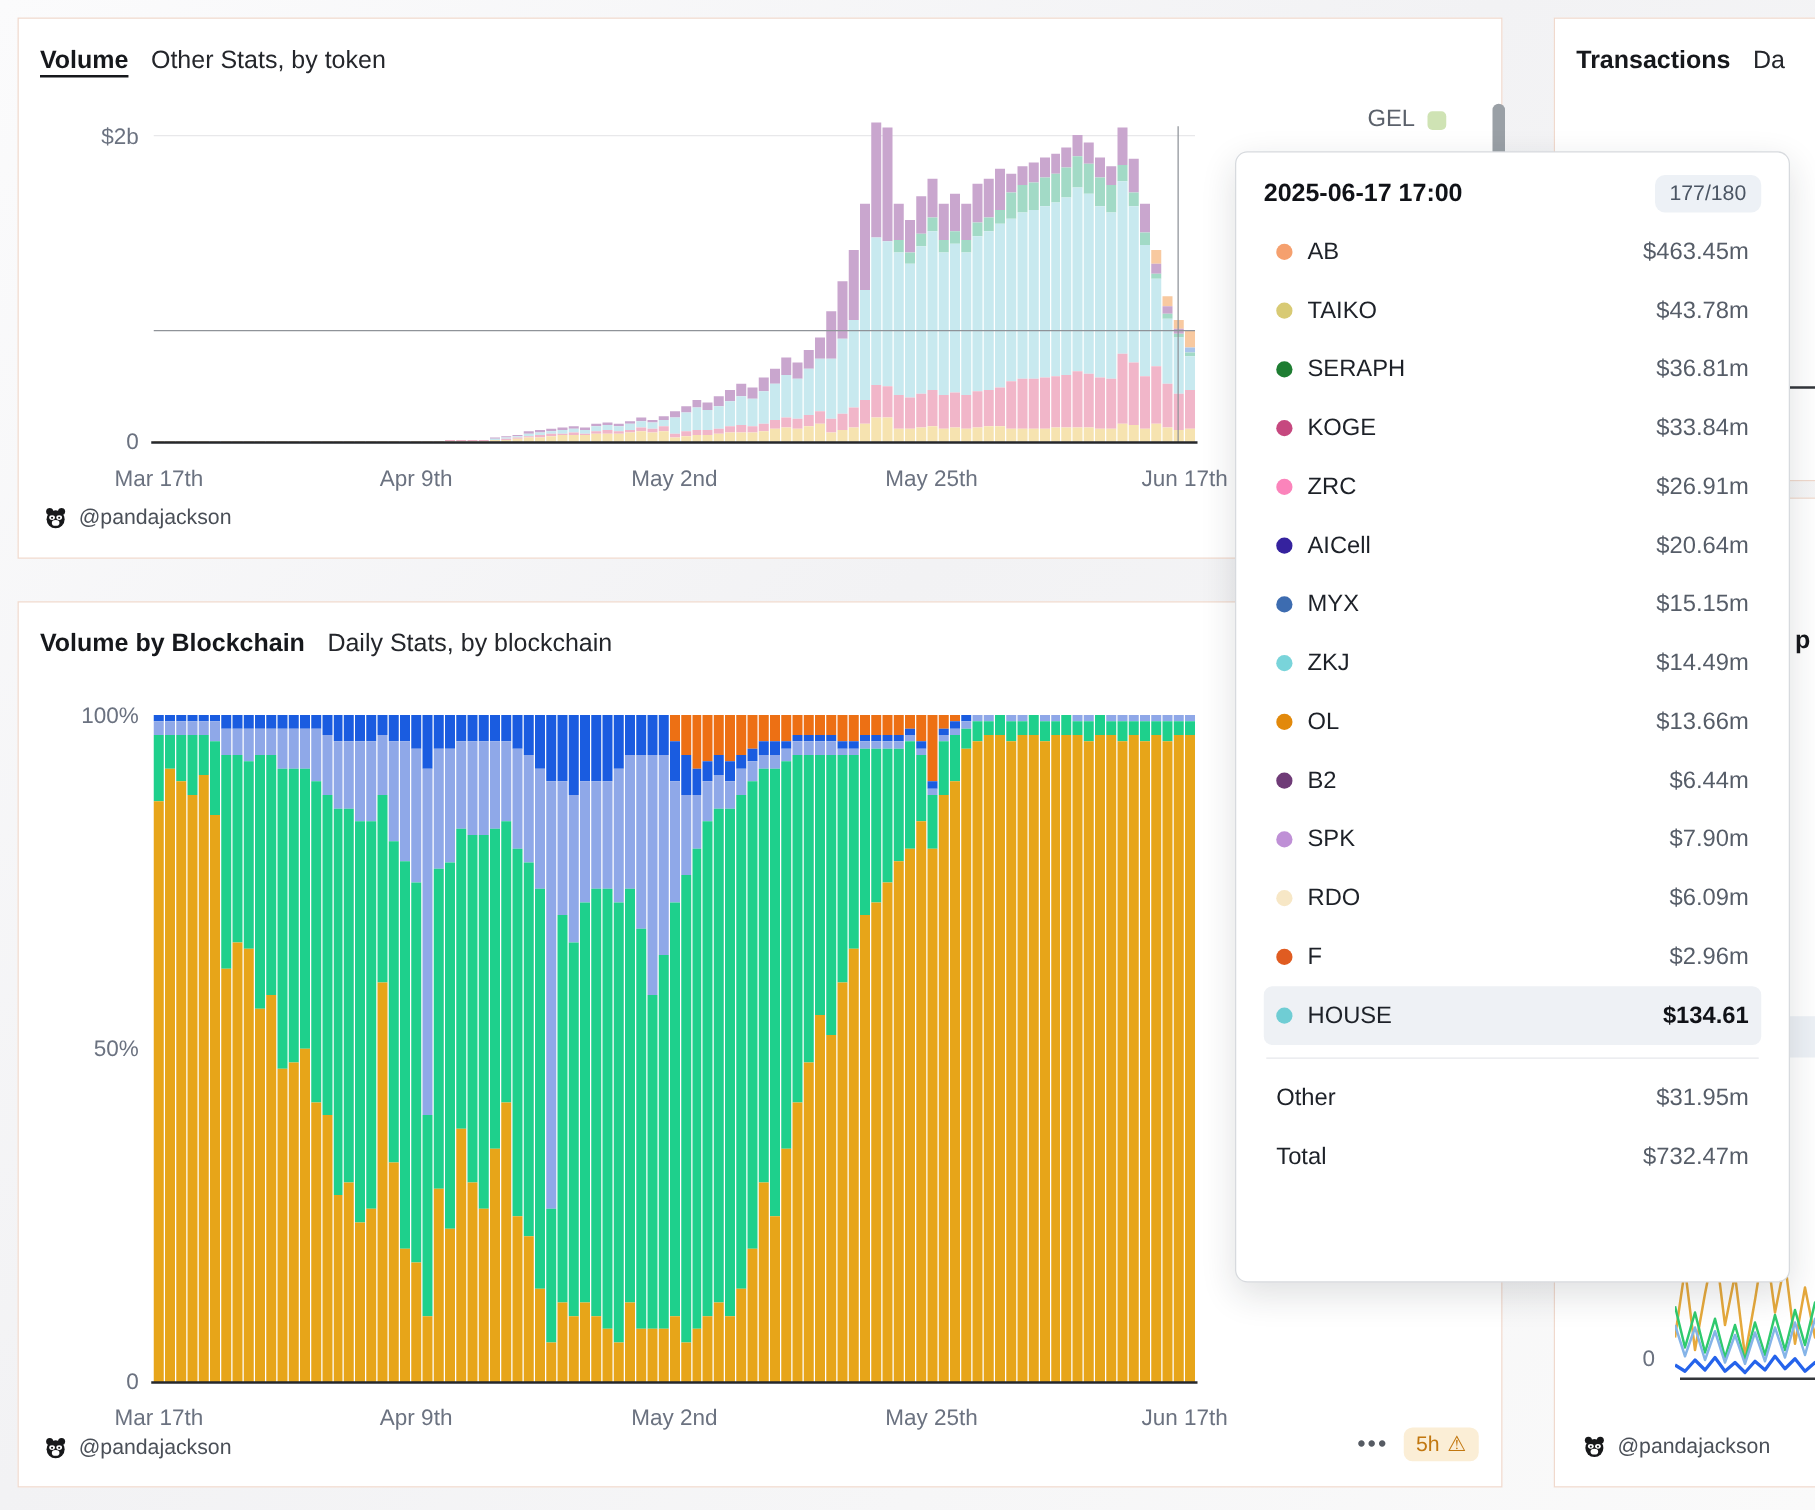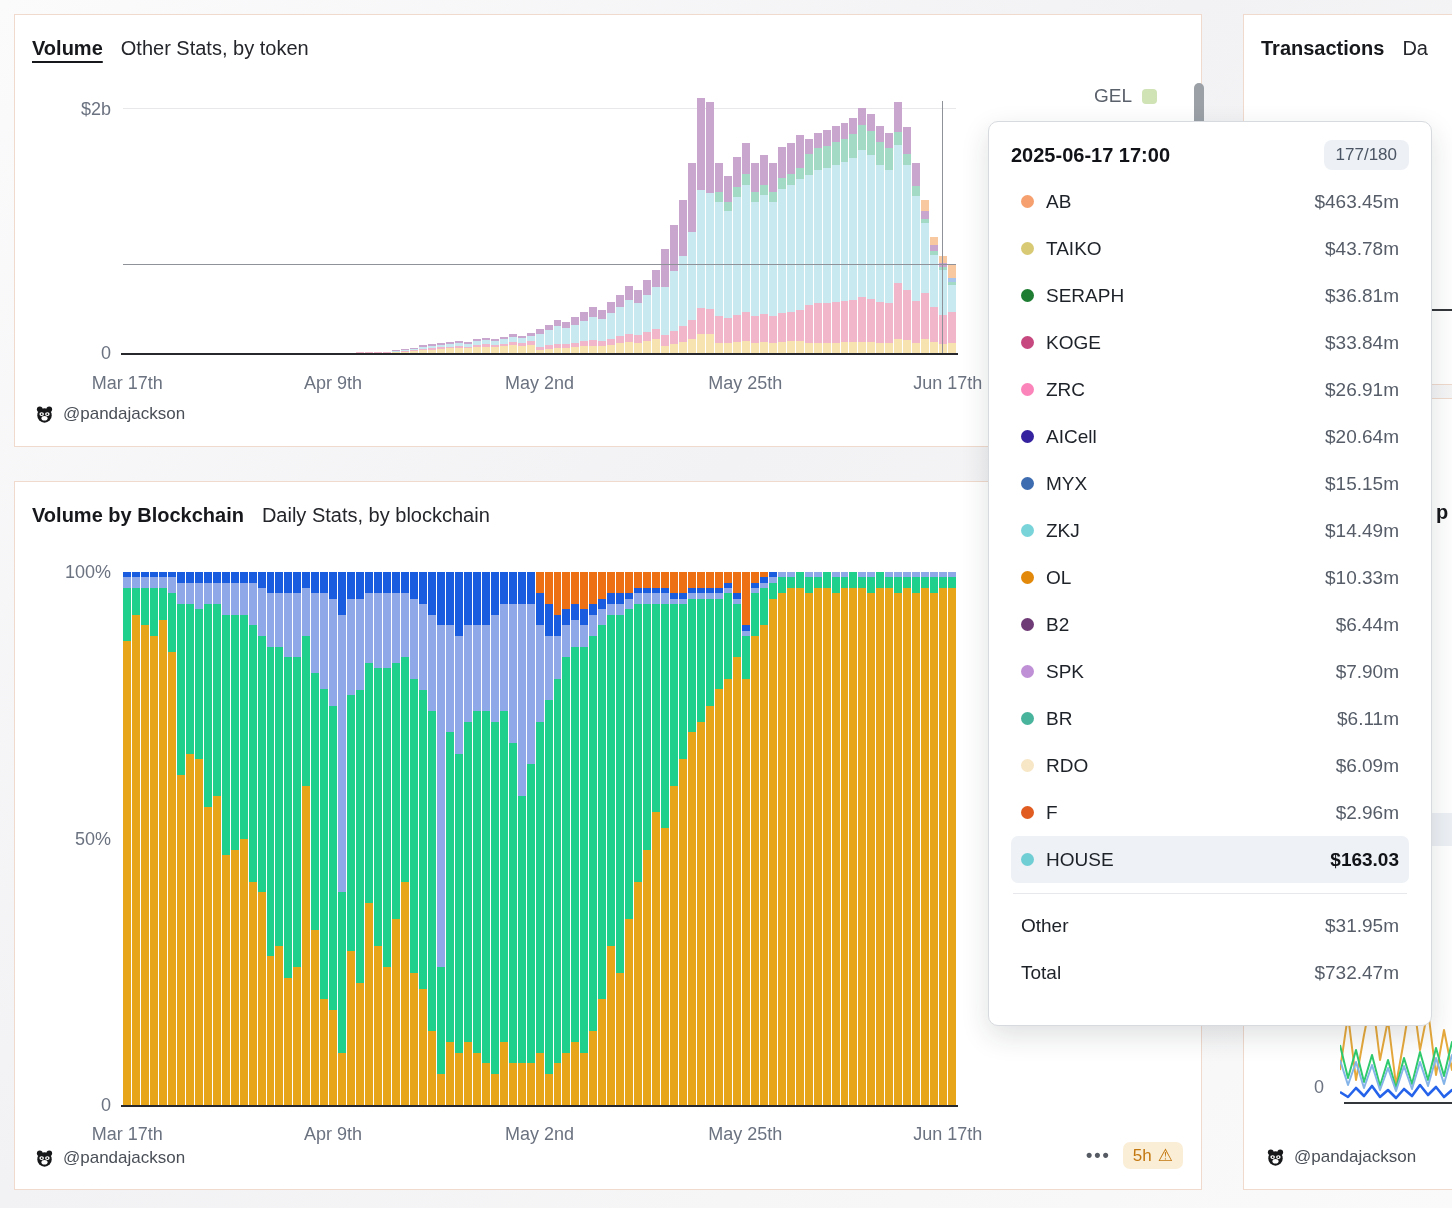--- a/index.html
+++ b/index.html
@@ -1346,63 +1346,56 @@
           <span class="tt-dot" style="background: rgb(121, 212, 218);"></span>
           <span class="tt-label">ZKJ</span>
         </span>
         <span class="tt-val">$14.49m</span>
       </div>
       <div class="tt-row">
         <span class="tt-left">
           <span class="tt-dot" style="background: rgb(226, 137, 11);"></span>
           <span class="tt-label">OL</span>
         </span>
-        <span class="tt-val">$10.33m</span>
+        <span class="tt-val">$13.66m</span>
       </div>
       <div class="tt-row">
         <span class="tt-left">
           <span class="tt-dot" style="background: rgb(111, 59, 119);"></span>
           <span class="tt-label">B2</span>
         </span>
         <span class="tt-val">$6.44m</span>
       </div>
       <div class="tt-row">
         <span class="tt-left">
           <span class="tt-dot" style="background: rgb(191, 144, 214);"></span>
           <span class="tt-label">SPK</span>
         </span>
         <span class="tt-val">$7.90m</span>
       </div>
       <div class="tt-row">
         <span class="tt-left">
-          <span class="tt-dot" style="background: rgb(73, 180, 156);"></span>
-          <span class="tt-label">BR</span>
-        </span>
-        <span class="tt-val">$6.11m</span>
-      </div>
-      <div class="tt-row">
-        <span class="tt-left">
           <span class="tt-dot" style="background: rgb(247, 231, 198);"></span>
           <span class="tt-label">RDO</span>
         </span>
         <span class="tt-val">$6.09m</span>
       </div>
       <div class="tt-row">
         <span class="tt-left">
           <span class="tt-dot" style="background: rgb(224, 92, 33);"></span>
           <span class="tt-label">F</span>
         </span>
         <span class="tt-val">$2.96m</span>
       </div>
       <div class="tt-row hl">
         <span class="tt-left">
           <span class="tt-dot" style="background: rgb(111, 205, 212);"></span>
           <span class="tt-label">HOUSE</span>
         </span>
-        <span class="tt-val">$163.03</span>
+        <span class="tt-val">$134.61</span>
       </div>
     </div>
   <div class="tt-divider"></div>
   <div class="tt-row plain">
     <span class="tt-label">Other</span>
     <span class="tt-val">$31.95m</span>
   </div>
   <div class="tt-row plain">
     <span class="tt-label">Total</span>
     <span class="tt-val">$732.47m</span>

